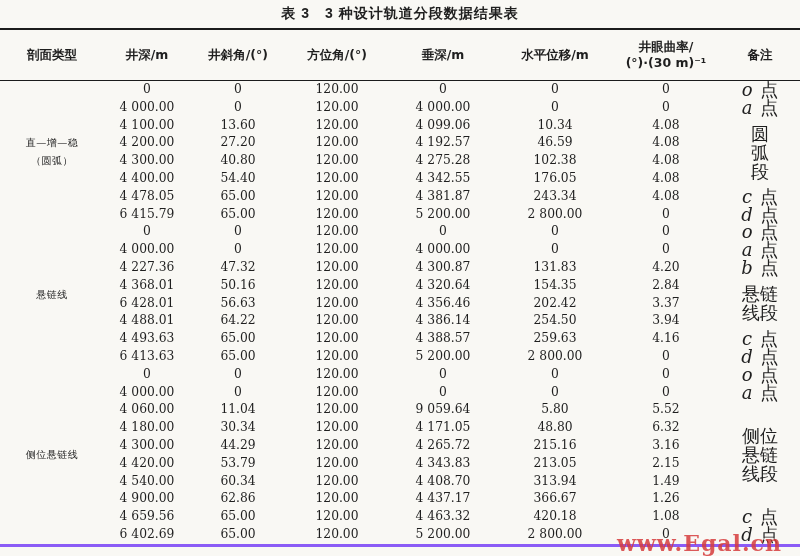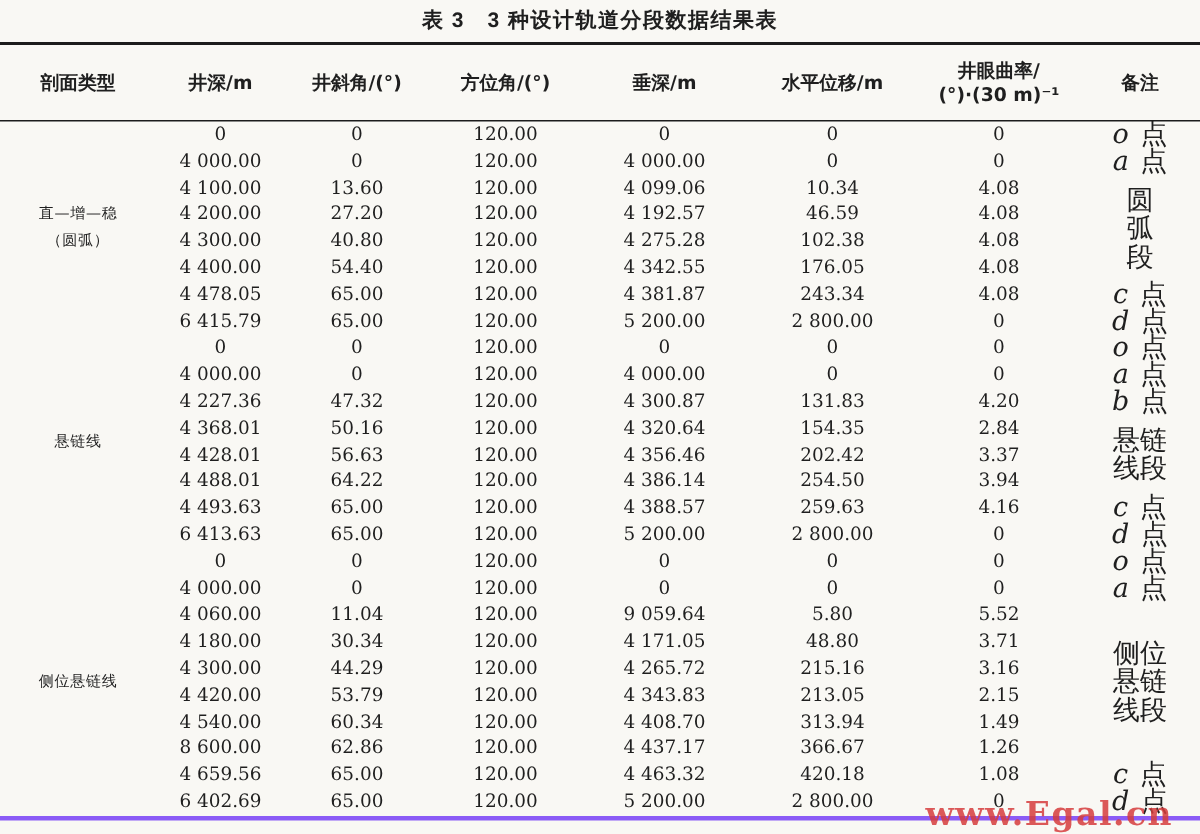--- a/index.html
+++ b/index.html
@@ -217,21 +217,21 @@
           <td>4 368.01</td>
           <td>50.16</td>
           <td>120.00</td>
           <td>4 320.64</td>
           <td>154.35</td>
           <td>2.84</td>
           <td rowspan="3" class="remark-cell remark-segment-cell">悬链
 线段</td>
         </tr>
         <tr>
-          <td>4 428.01</td>
+          <td>6 428.01</td>
           <td>56.63</td>
           <td>120.00</td>
           <td>4 356.46</td>
           <td>202.42</td>
           <td>3.37</td>
         </tr>
         <tr>
           <td>4 488.01</td>
           <td>64.22</td>
           <td>120.00</td>
@@ -286,21 +286,21 @@
           <td rowspan="6" class="remark-cell remark-segment-cell">侧位
 悬链
 线段</td>
         </tr>
         <tr>
           <td>4 180.00</td>
           <td>30.34</td>
           <td>120.00</td>
           <td>4 171.05</td>
           <td>48.80</td>
-          <td>3.71</td>
+          <td>6.32</td>
         </tr>
         <tr>
           <td>4 300.00</td>
           <td>44.29</td>
           <td>120.00</td>
           <td>4 265.72</td>
           <td>215.16</td>
           <td>3.16</td>
         </tr>
         <tr>
@@ -313,21 +313,21 @@
         </tr>
         <tr>
           <td>4 540.00</td>
           <td>60.34</td>
           <td>120.00</td>
           <td>4 408.70</td>
           <td>313.94</td>
           <td>1.49</td>
         </tr>
         <tr>
-          <td>8 600.00</td>
+          <td>4 900.00</td>
           <td>62.86</td>
           <td>120.00</td>
           <td>4 437.17</td>
           <td>366.67</td>
           <td>1.26</td>
         </tr>
         <tr>
           <td>4 659.56</td>
           <td>65.00</td>
           <td>120.00</td>

